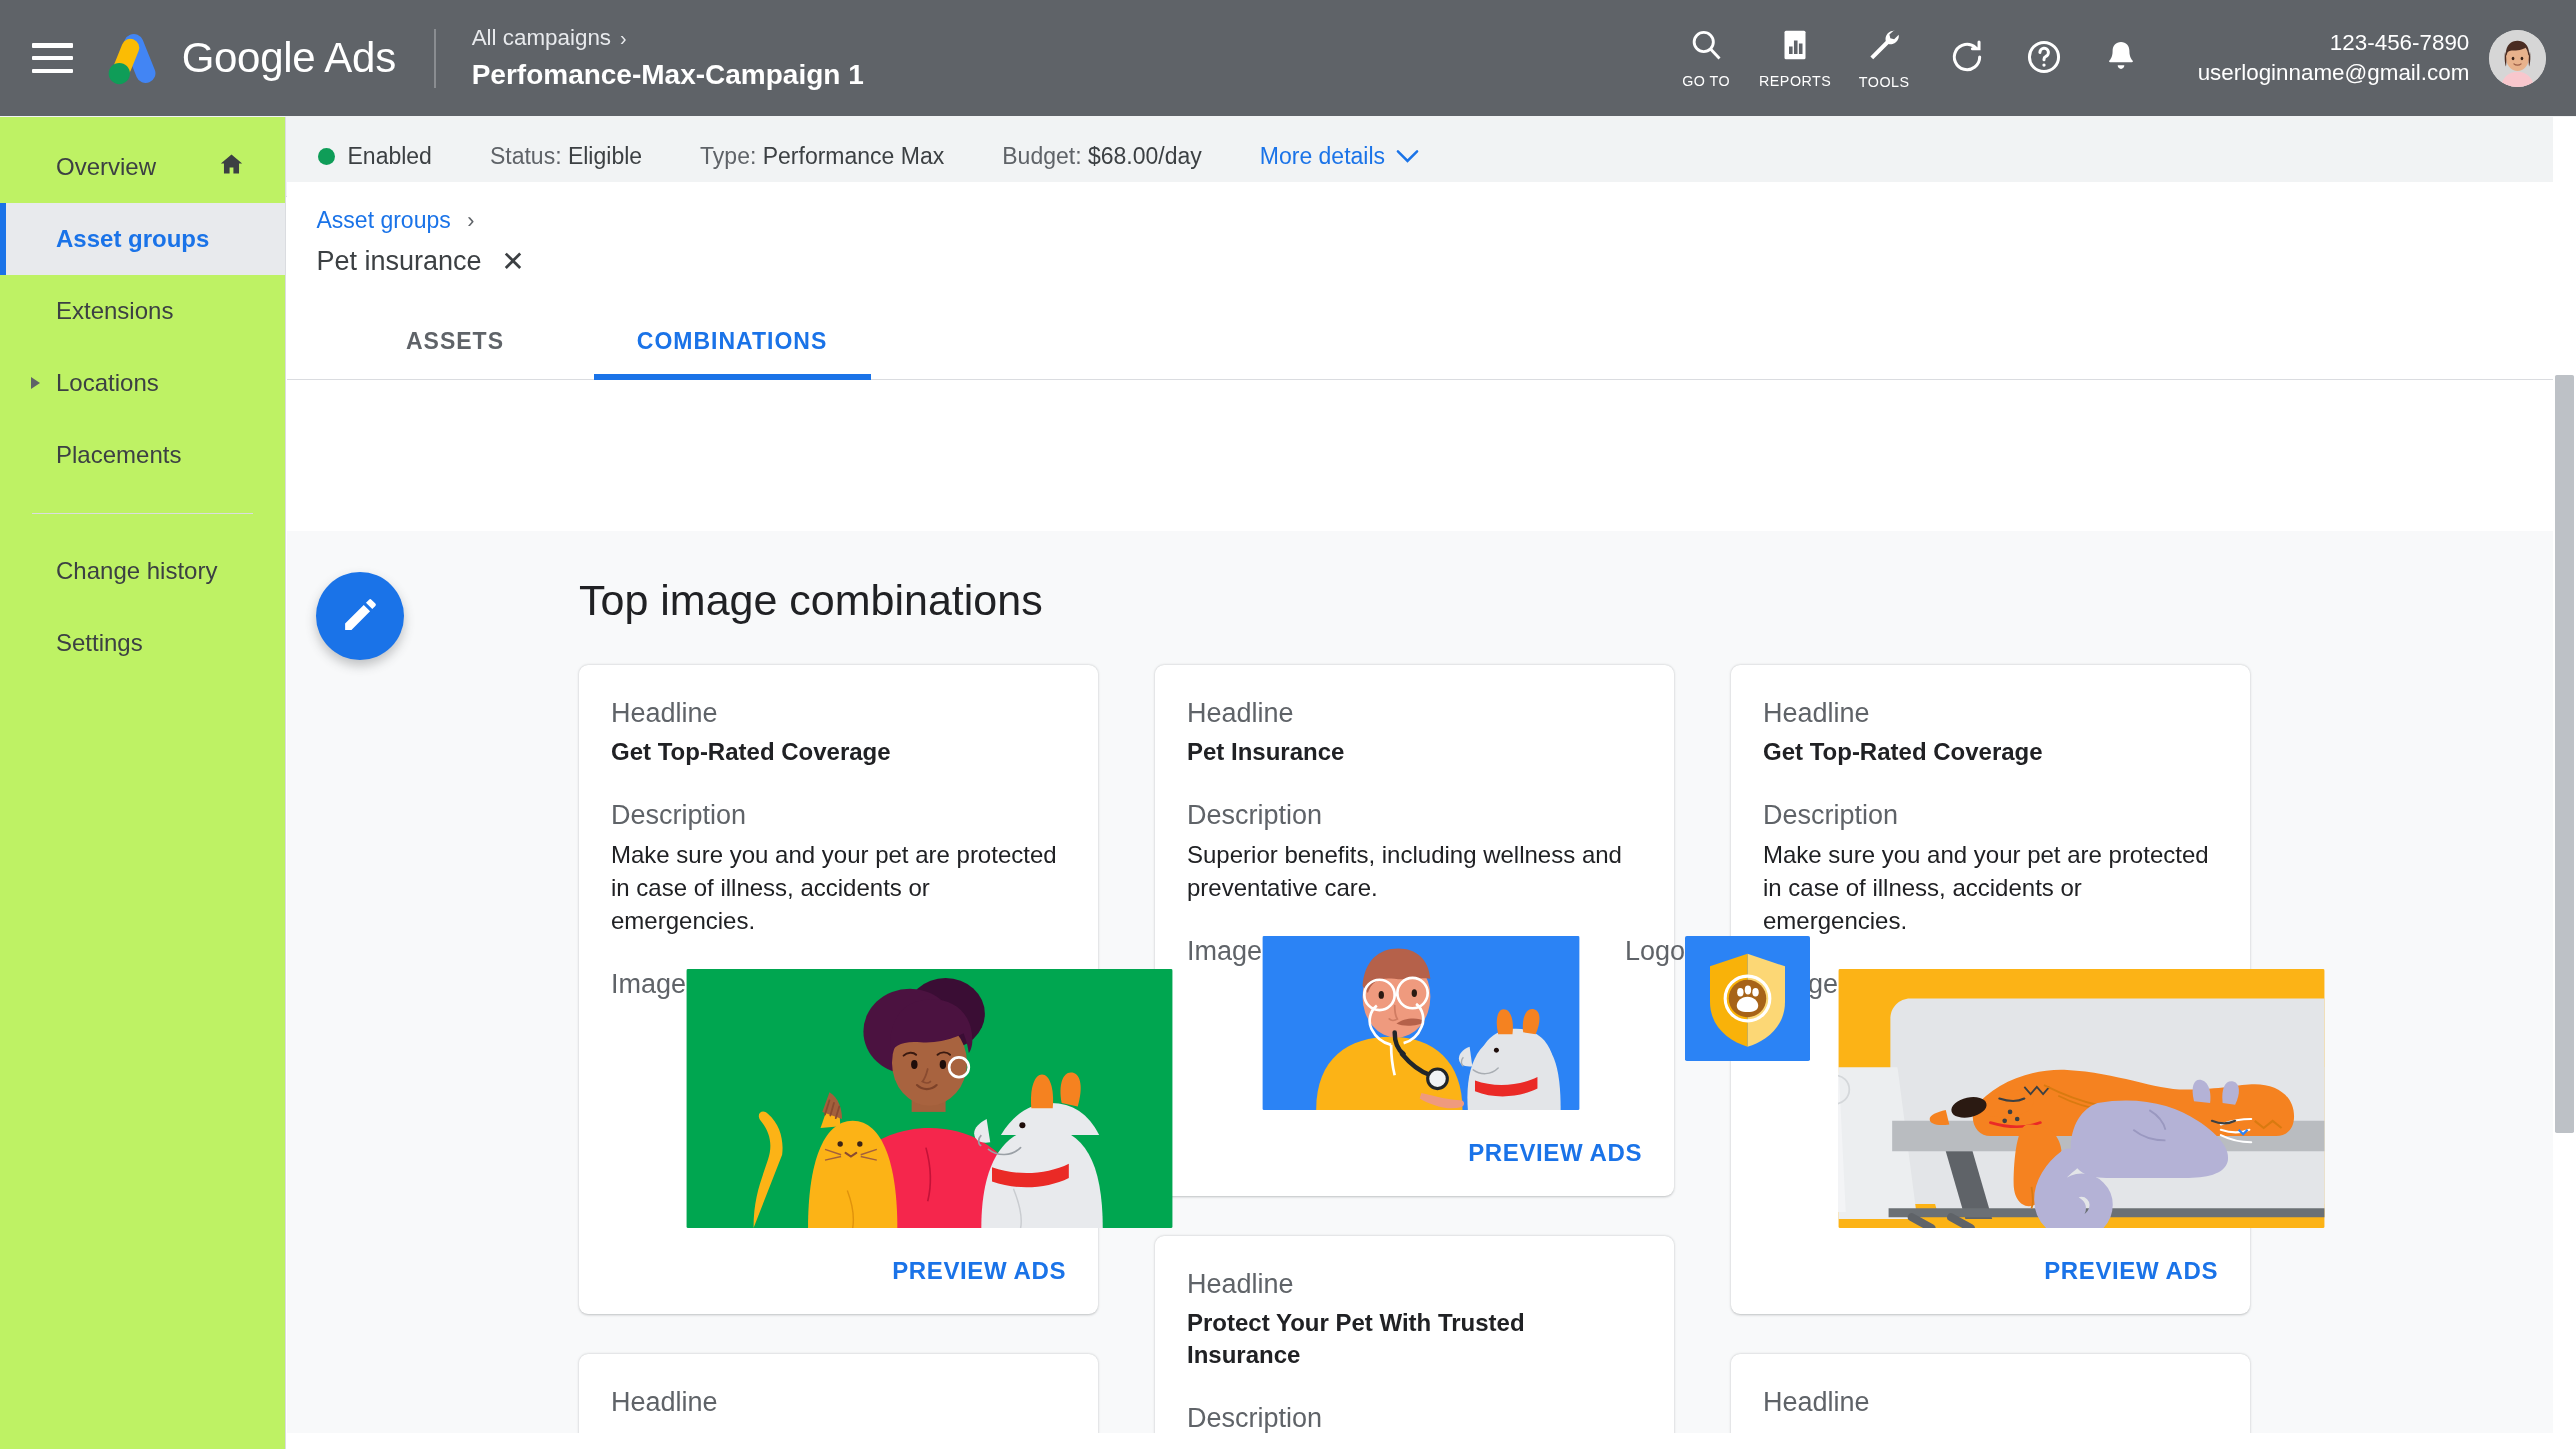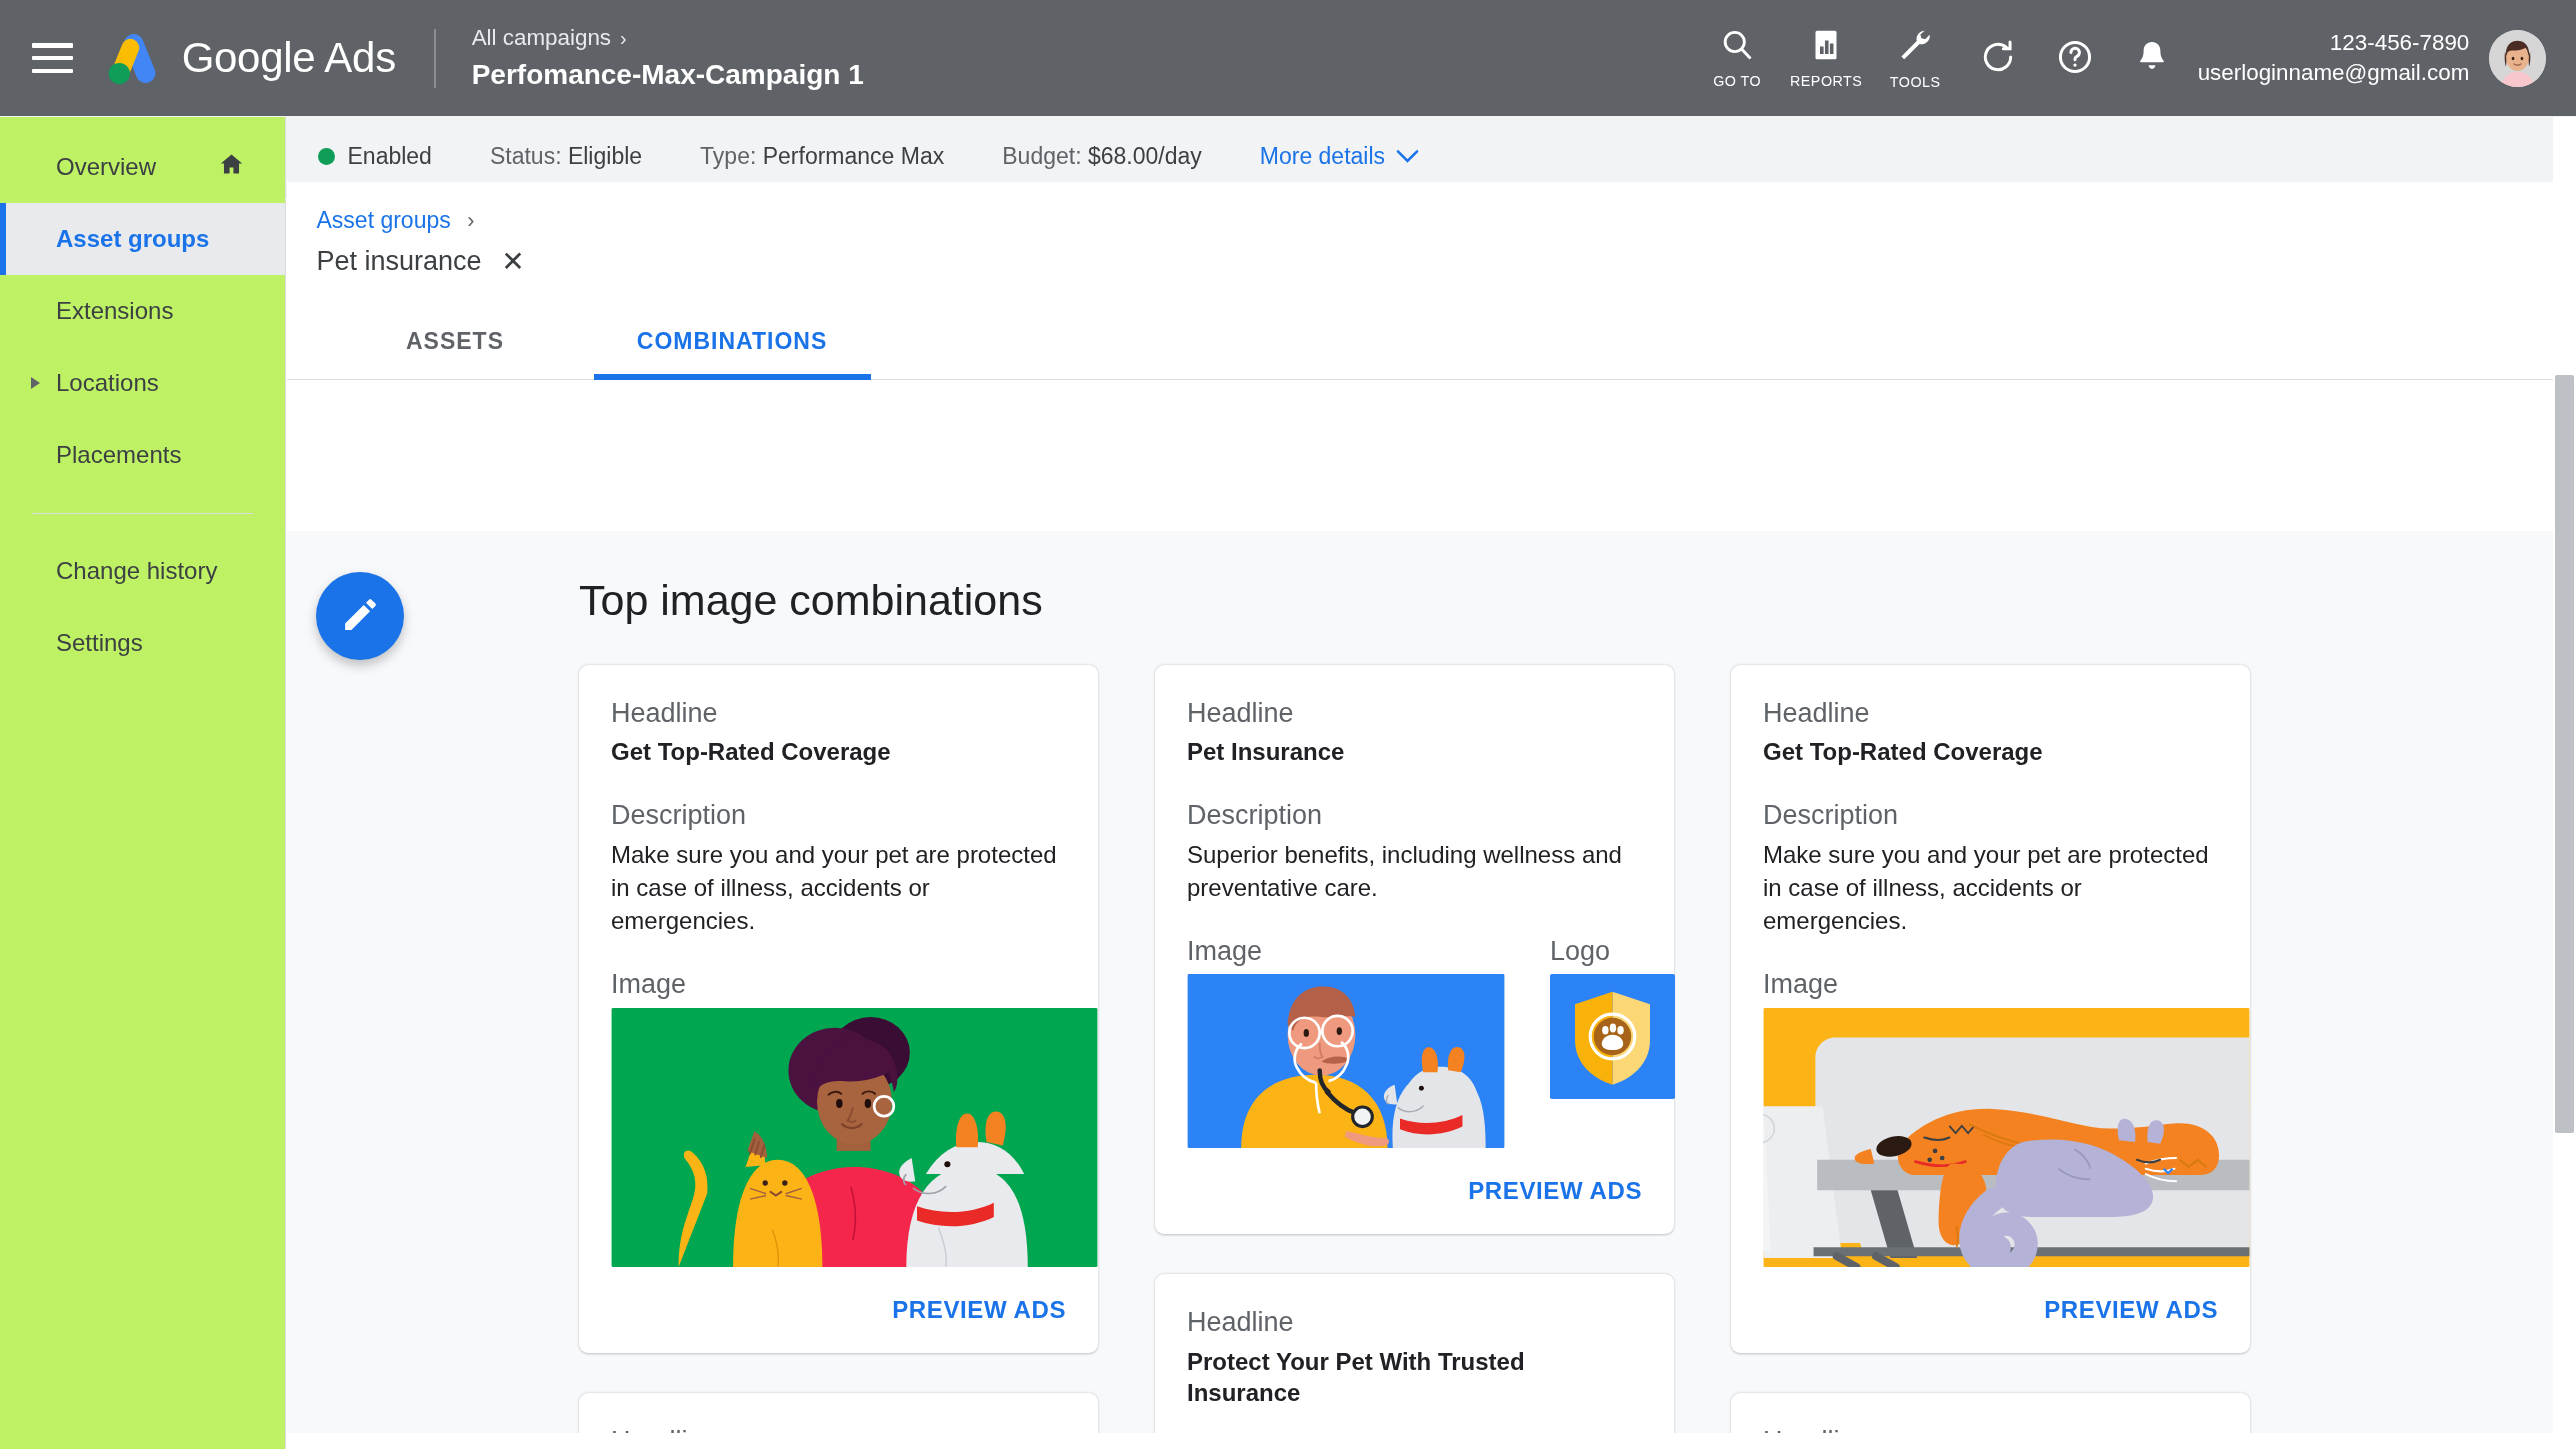--- a/index.html
+++ b/index.html
@@ -33,21 +33,21 @@
   .crumbwrap { display: flex; flex-direction: column; justify-content: center; }
   .crumb-top { color: #e8eaed; font-size: 22.4px; line-height: 30px; display: flex; align-items: center; gap: 9px; }
   .crumb-top .chev { font-size: 19.7px; }
   .crumb-main { color: #fff; font-size: 28px; font-weight: 700; line-height: 36px; margin-top: 3.6px; }
 
   .topright { margin-left: auto; display: flex; align-items: center; padding-right: 30px; }
   .tool { display: flex; flex-direction: column; align-items: center; justify-content: center;
     width: 89px; cursor: pointer; text-align: right; }
   .tool .lbl { color: #fff; font-size: 14.3px; letter-spacing: 0.5px; margin-top: 7.2px; }
   .iconbtn { width: 77px; height: 77px; display: flex; align-items: center; justify-content: center; cursor: pointer; }
-  .acct { text-align: right; color: #fff; margin-left: 7px; margin-right: 19.7px; line-height: 1.32; }
+  .acct { text-align: right; color: #fff; margin-left: 38px; margin-right: 19.7px; line-height: 1.32; }
   .acct .p { font-size: 22.4px; }
   .acct .e { font-size: 22.4px; }
   .avatar { width: 57px; height: 57px; border-radius: 50%; background: #d8d8d8;
     position: relative; overflow: hidden; flex: none; cursor: pointer; }
 
   
   .statusbar {
     position: absolute; top: 116px; left: 0; width: 2576px; height: 81px;
     background: #f1f3f4; border-bottom: 0.9px solid #dadce0;
     display: flex; align-items: center; padding-left: 318px; gap: 4px;
@@ -124,21 +124,21 @@
   .card {
     background: #fff; border-radius: 9px;
     box-shadow: 0 0.9px 2.7px rgba(60,64,67,.22), 0 0.9px 1.8px rgba(60,64,67,.10);
     padding: 33px 32px 0 32px;
   }
   .fld-label { font-size: 27px; color: #5f6368; margin-bottom: 7.2px; }
   .fld-value { font-size: 24px; color: #202124; font-weight: 700; line-height: 1.32; }
   .fld-desc { font-size: 24px; color: #202124; line-height: 1.38; }
   .blk { margin-bottom: 32px; }
   .media-row { display: flex; gap: 45px; }
-  .media-col { display: flex; flex-direction: column; }
+  .media-col { display: flex; flex-direction: row; }
   .img-box { border-radius: 1.8px; overflow: hidden; position: relative; }
   .preview {
     text-align: right; color: #1a73e8; font-size: 24px; font-weight: 700;
     letter-spacing: 0.6px; padding: 29px 0 29px 0; cursor: pointer;
   }
 
   .scroll-track {
     position: absolute; right: 0; top: 117px; width: 23px; height: 1332px; background: #fff;
   }
   .scroll-thumb {

